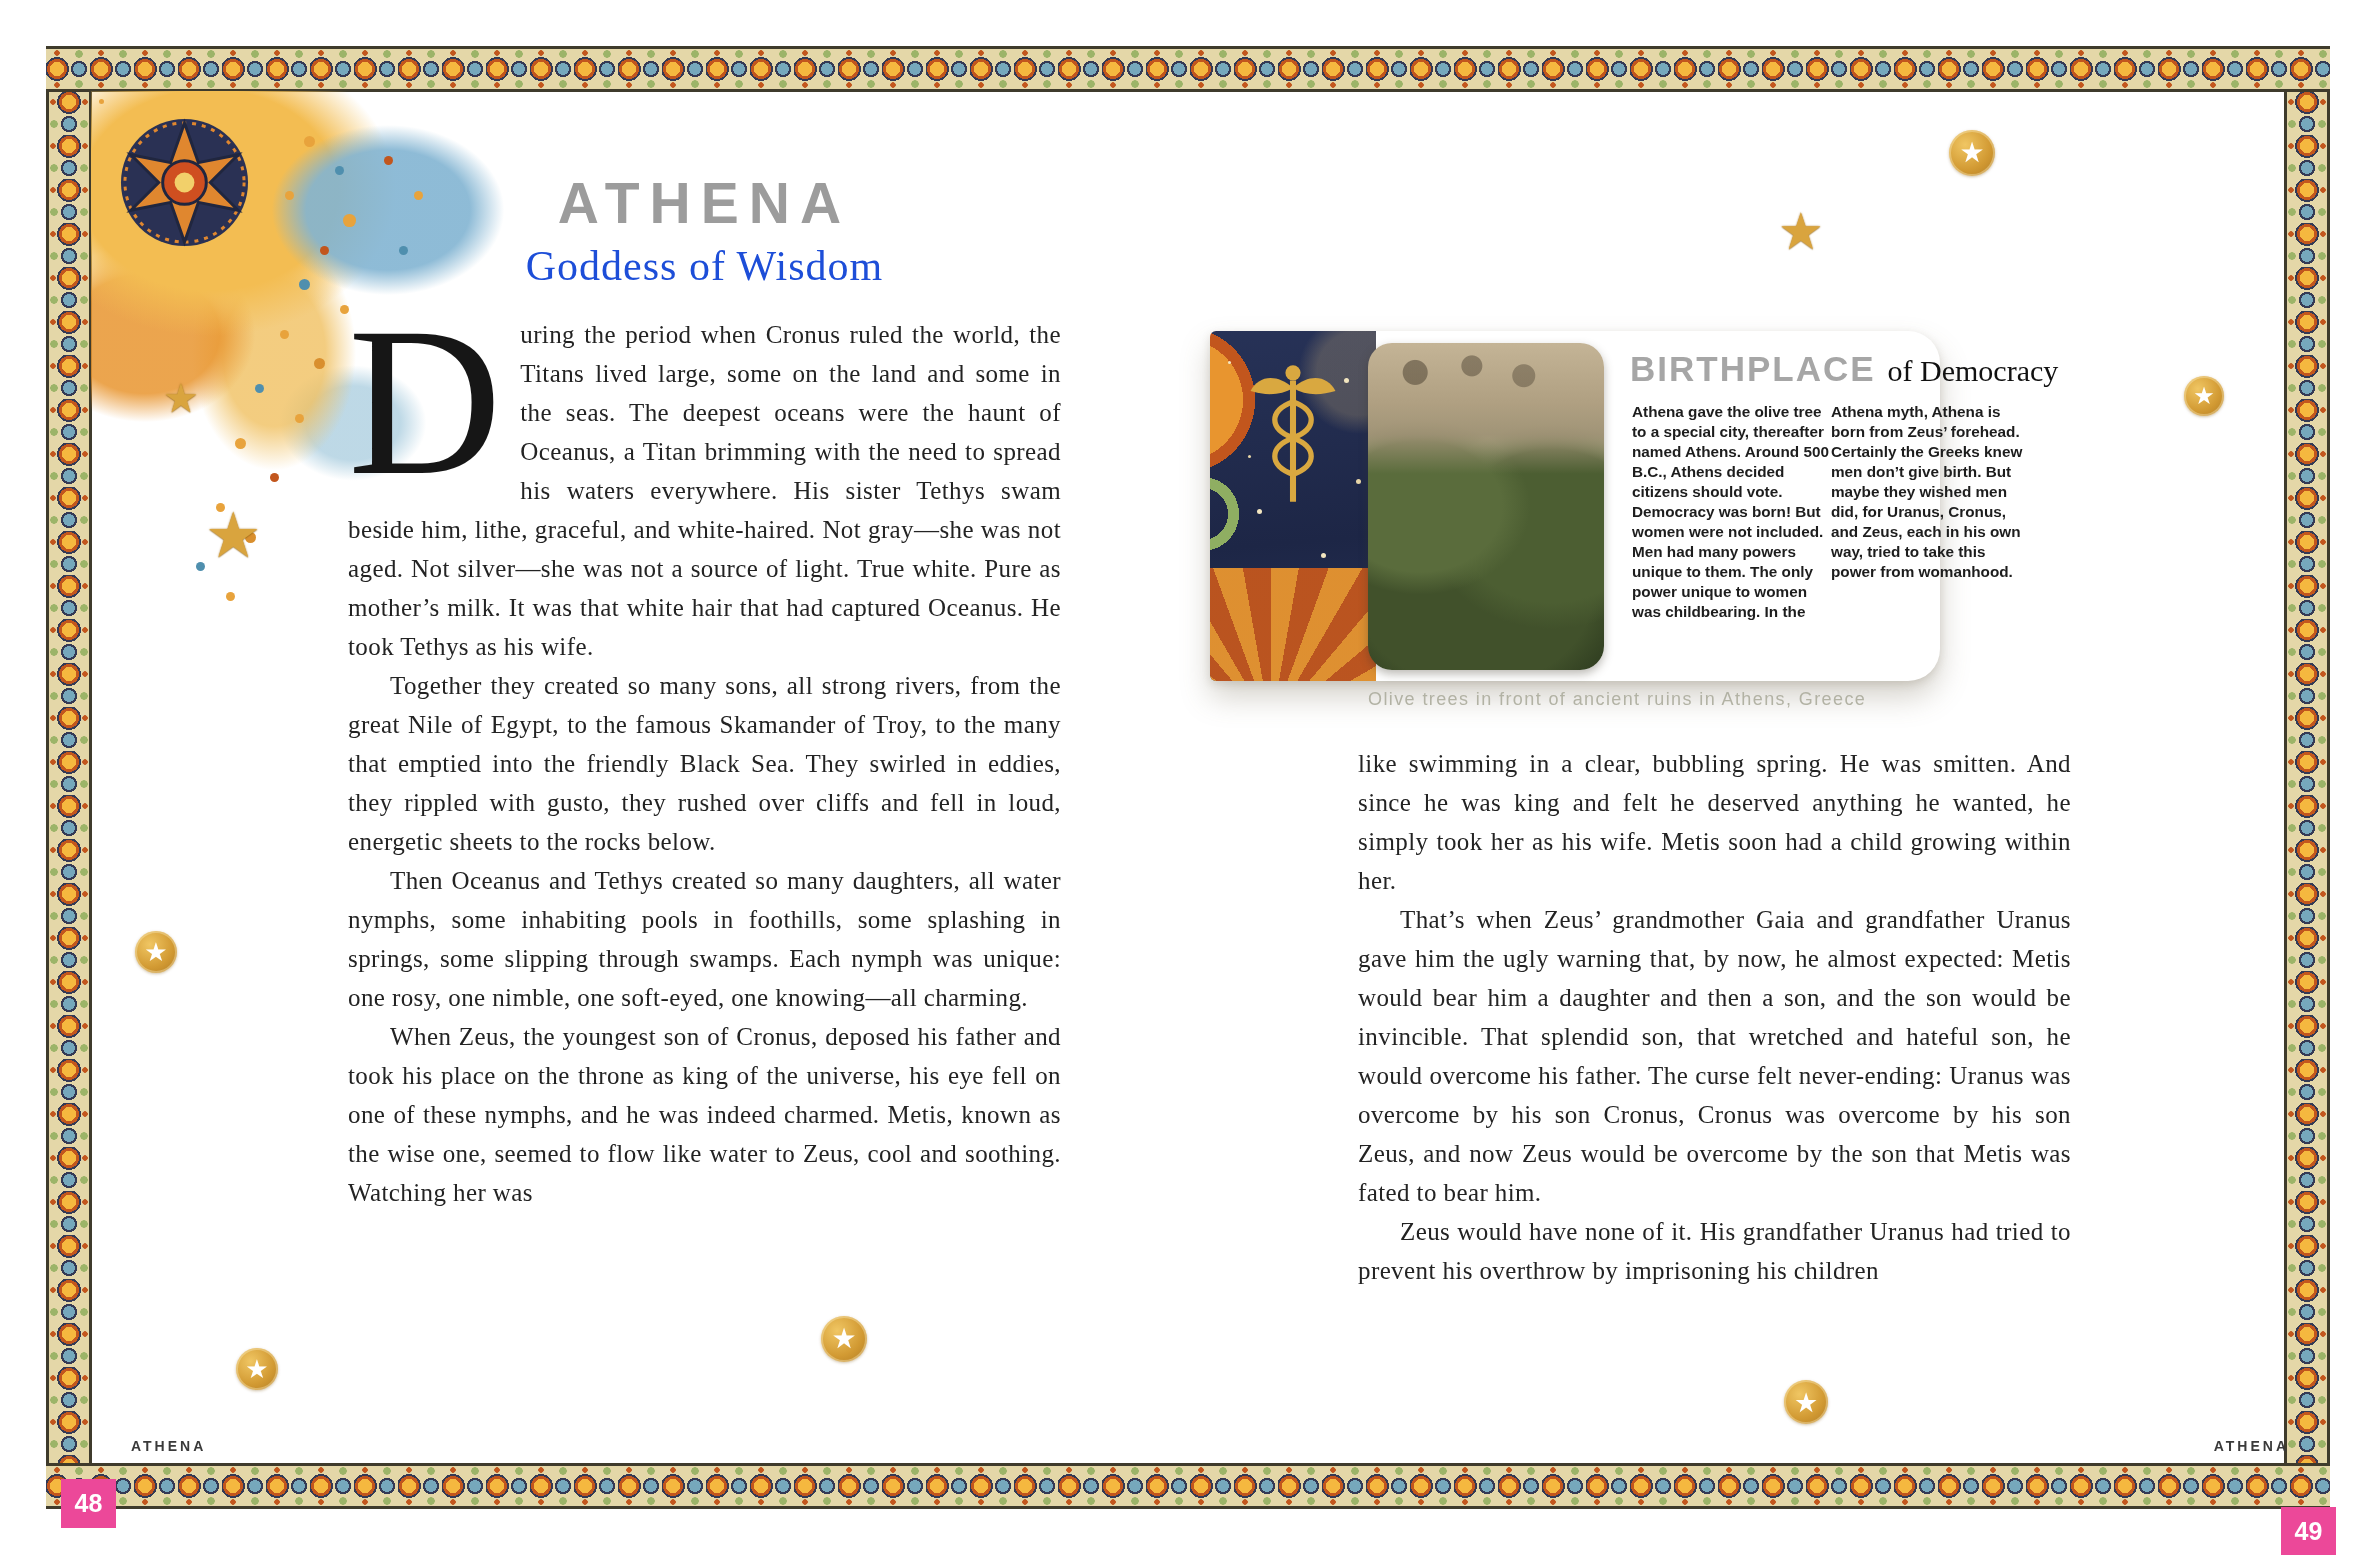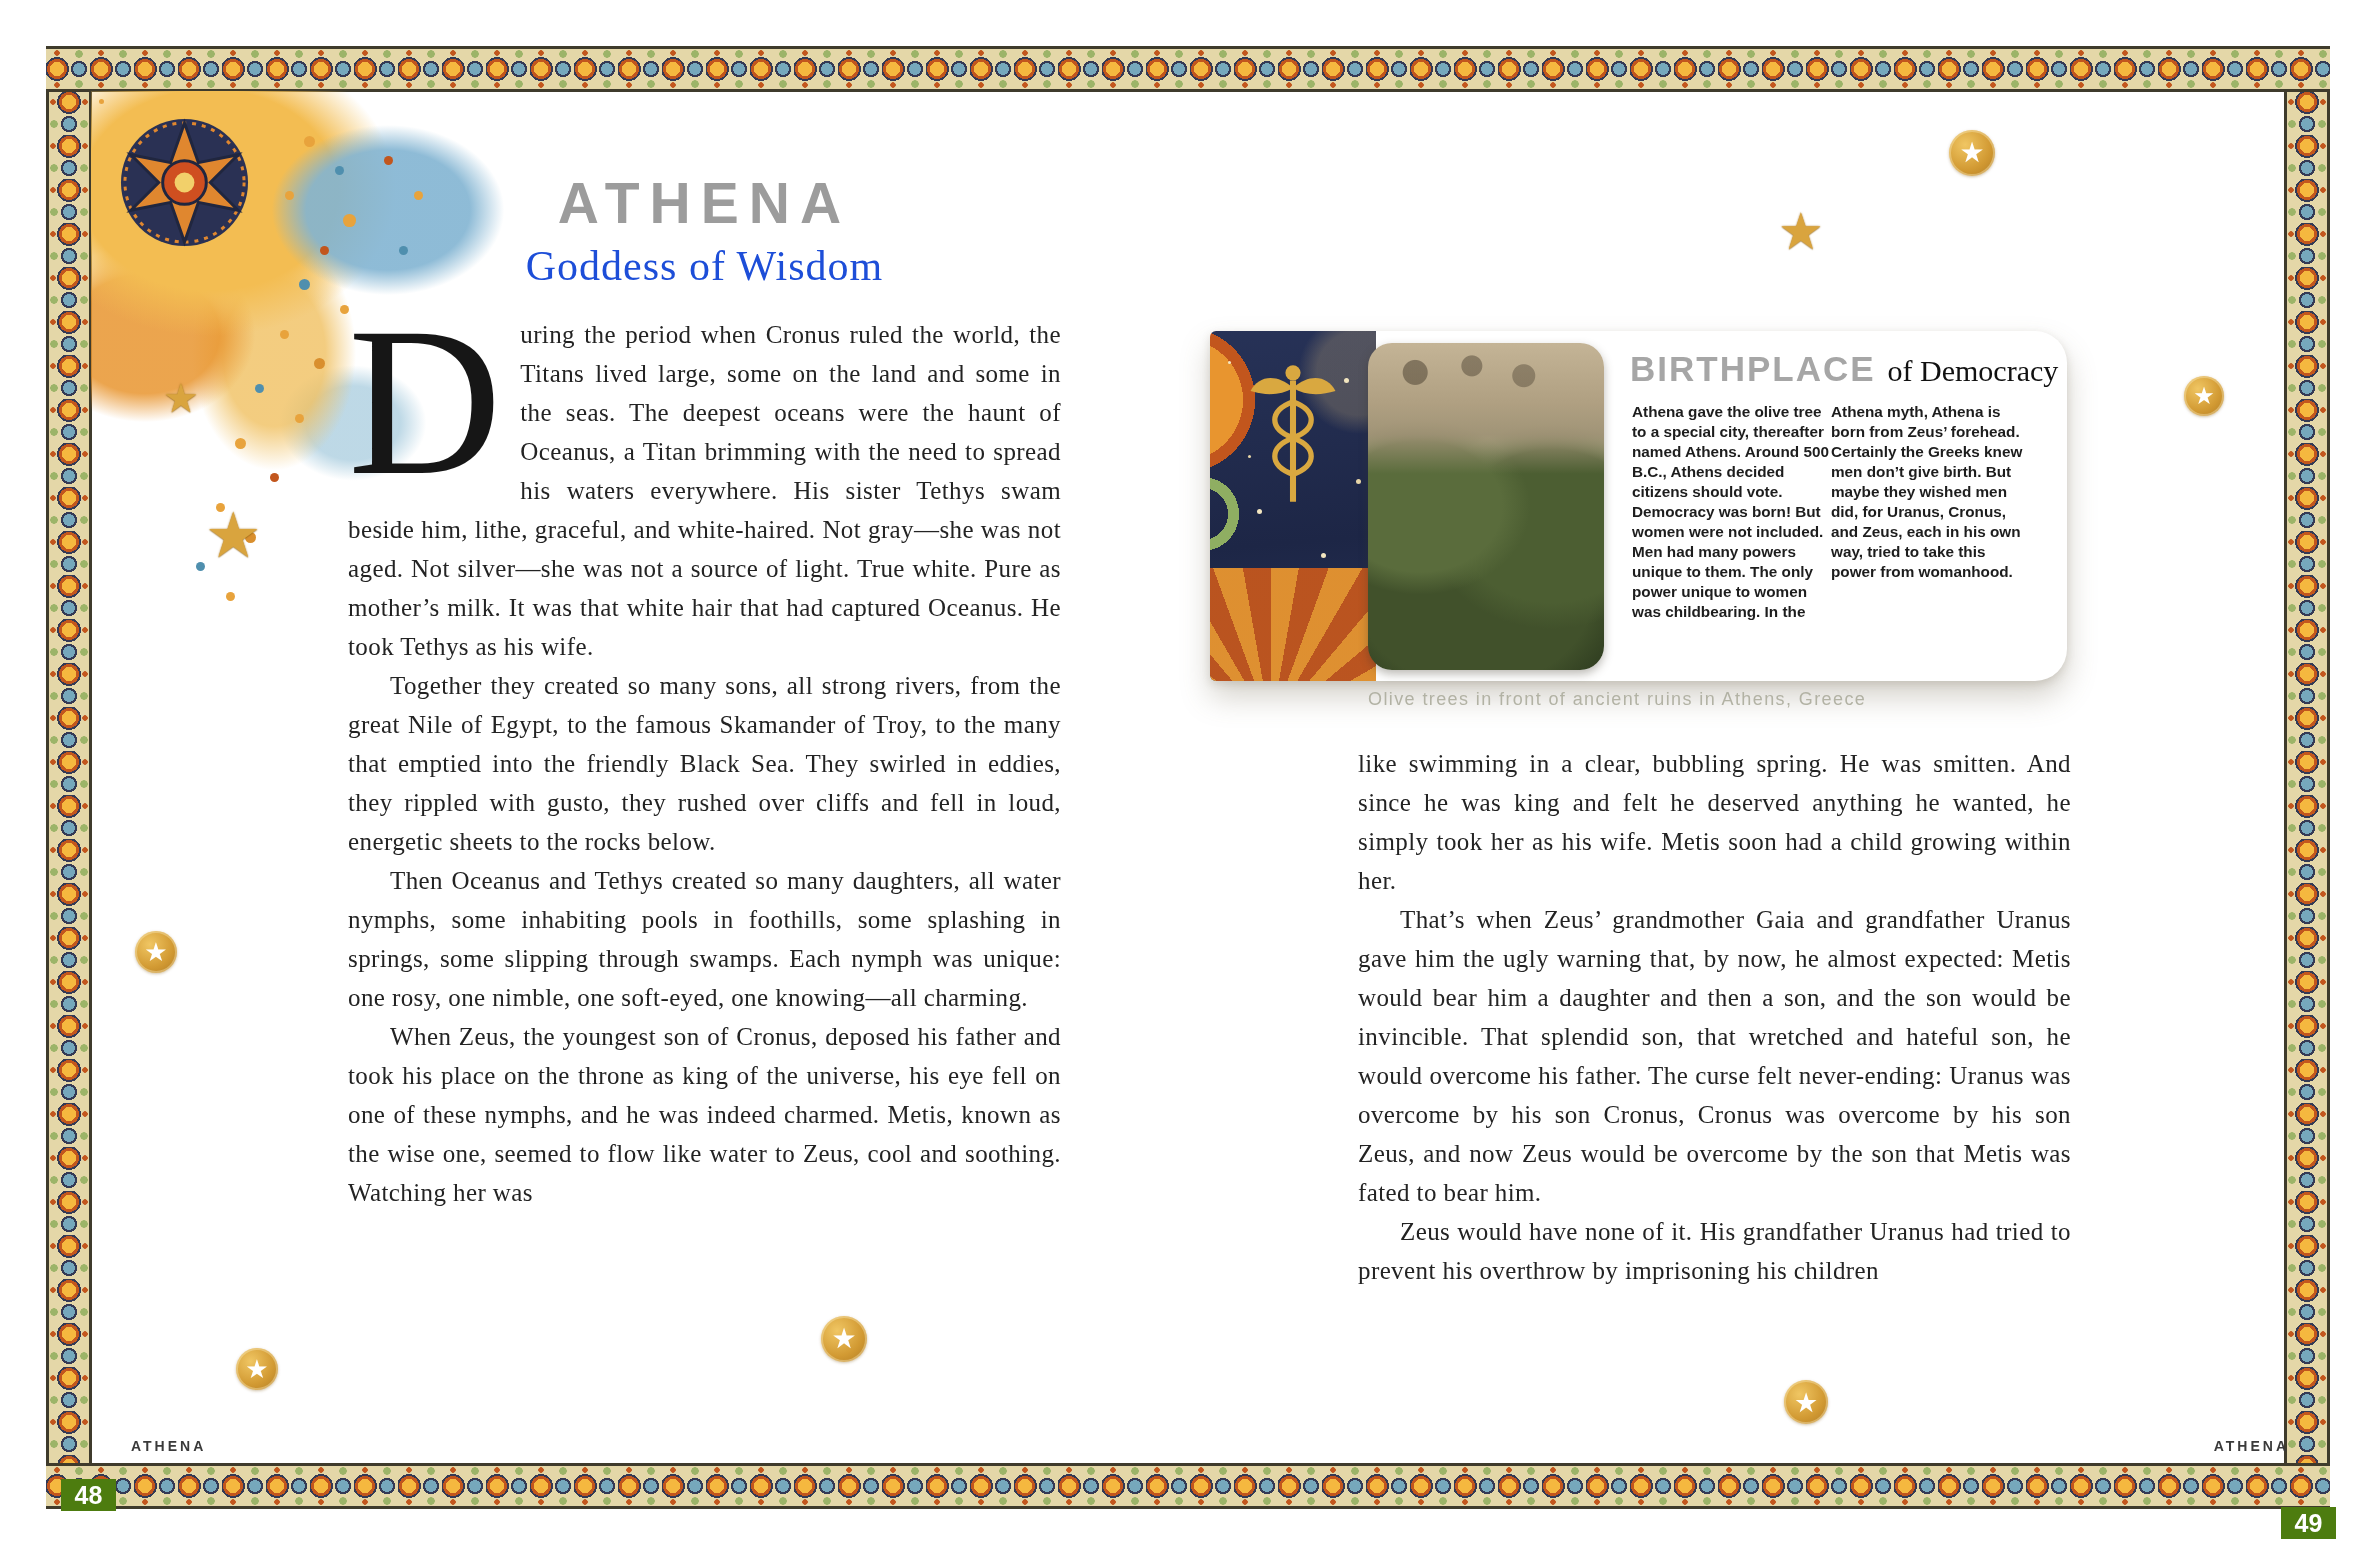--- a/index.html
+++ b/index.html
@@ -97,21 +97,21 @@
   .body-col p.indent { text-indent:42px; }
   .lp-body { left:348px; top:315px; }
   .rp-body { left:1358px; top:744px; }
   .dropcap {
     float:left; font-size:213px; line-height:149px;
     margin:12px 18px 0 0; color:#161616;
   }
 
   
   .sidebar-box {
-    position:absolute; left:1210px; top:331px; width:857px; height:350px;
+    position:absolute; left:1210px; top:331px; width:730px; height:350px;
     background:#ffffff; border-radius:6px 32px 32px 6px;
     box-shadow:0 16px 30px rgba(105,95,70,.28), 0 3px 8px rgba(105,95,70,.18);
   }
   .side-art {
     position:absolute; left:0; top:0; width:166px; height:100%;
     overflow:hidden; border-radius:6px 0 0 6px;
     background:
       radial-gradient(circle at -28px 69px, #e8952f 0 61px, #c2561d 61px 73px, transparent 73px),
       radial-gradient(circle at -8px 183px, transparent 0 26px, #8fae62 26px 37px, transparent 37px),
       radial-gradient(circle at 149px 42px, rgba(240,205,130,.22) 0 42px, transparent 61px),
@@ -162,21 +162,21 @@
 
   
   .footer-label {
     position:absolute; top:1438px;
     font-family:"Liberation Sans", sans-serif; font-weight:bold;
     font-size:14px; letter-spacing:3px; color:#3a3a3a;
   }
   .footer-label.left { left:131px; }
   .footer-label.right { right:87px; }
   .page-num {
-    position:absolute; top:1479px; width:55px; height:32px; background:#4d7c0f;
+    position:absolute; top:1479px; width:55px; height:49px; background:#ec4899;
     color:#fff; display:flex; align-items:center; justify-content:center;
     font-family:"Liberation Sans", sans-serif; font-weight:bold; font-size:25px;
   }
   .page-num.left { left:61px; }
   .page-num.right { right:40px;margin-top:28px; }
 </style>
 </head>
 <body>
 
 <div class="spread">

